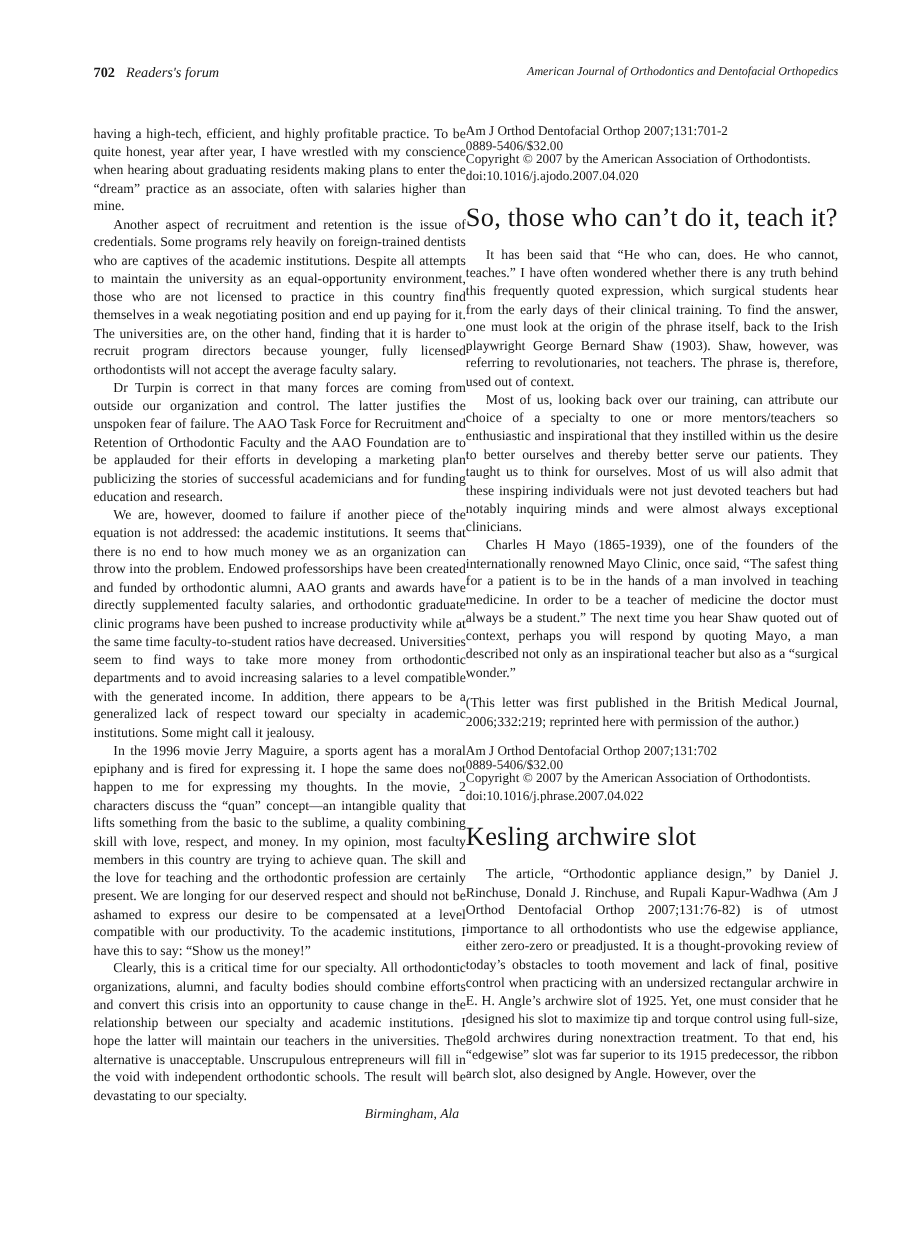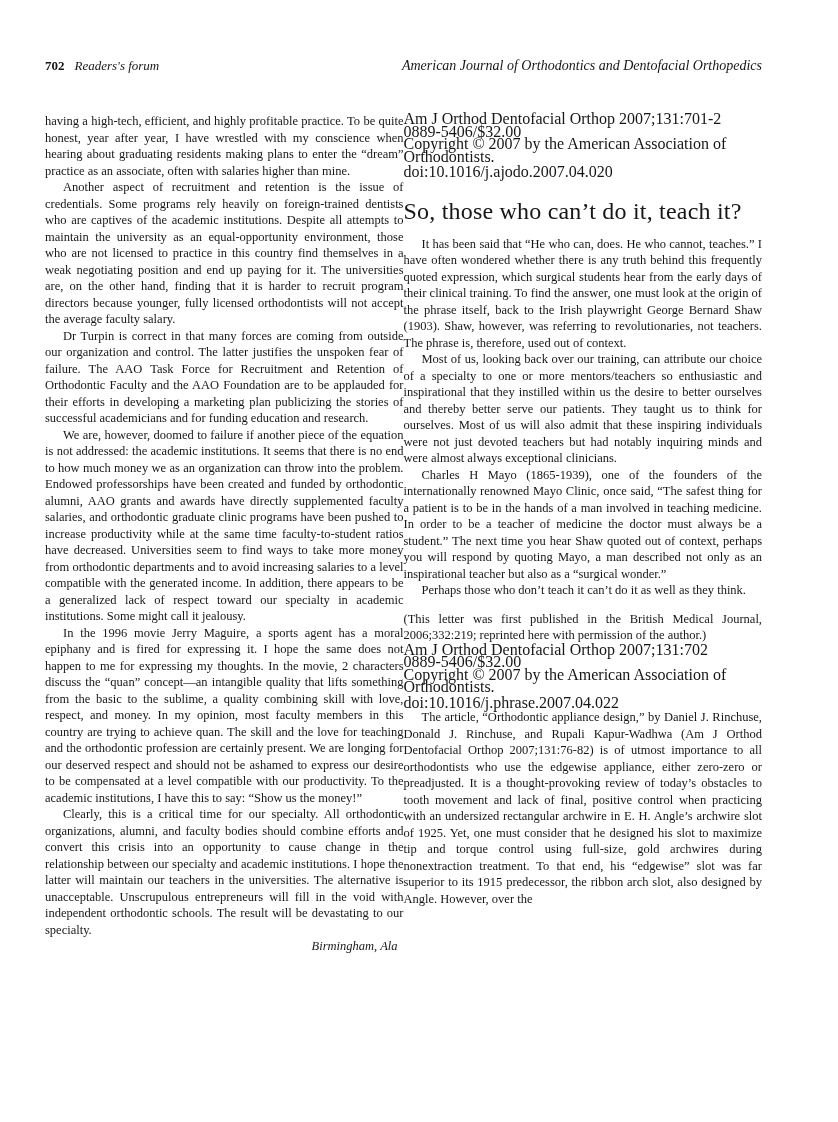--- a/index.html
+++ b/index.html
@@ -8,37 +8,37 @@
     background: #ffffff;
   }
   .page {
     position: relative;
     width: 838px;
     height: 1122px;
     box-sizing: border-box;
     background: #ffffff;
     color: #161616;
     font-family: "Liberation Serif", serif;
-    padding: 58px 76px 30px 45px;
+    padding: 58px 76px 30px 85px;
     overflow: hidden;
   }
   
   .header {
     display: flex;
     justify-content: space-between;
     align-items: flex-start;
     font-size: 13px;
     line-height: 15px;
     margin-bottom: 40px;
   }
   .header-left { white-space: nowrap; }
   .page-num { font-weight: bold; font-style: normal; margin-right: 10px; }
   .section-name { font-style: italic; }
   .header-right { text-align: right; font-style: italic; }
-  .journal-name { font-size: 14px; }
+  .journal-name { font-size: 11px; }
   .issue-date { font-size: 12.5px; margin-top: 2px; }
 
   
   .columns {
     display: flex;
     align-items: flex-start;
   }
   .col {
     flex: 1 1 0;
     font-size: 12.5px;
@@ -54,27 +54,27 @@
   .col-left .para-block .para:first-child { text-indent: 0; }
 
   .signature {
     text-align: right;
     font-style: italic;
     margin: 0 6px 0 0;
   }
 
   
   .citation {
-    font-size: 16px;
+    font-size: 12px;
     line-height: 12.5px;
     text-align: left;
   }
   .cite-line { margin: 0; text-indent: 0; }
   .citation .cite-line:last-child { margin-top: 3px; }
-  .citation-2 { margin-top: 0; }
+  .citation-2 { margin-top: 12px; }
 
   
   .article-title {
     font-weight: normal;
     font-size: 24px;
     line-height: 24px;
     margin: 20px 0 13px 0;
     text-align: left;
     letter-spacing: 0.2px;
   }
@@ -120,30 +120,30 @@
           <p class="cite-line">0889-5406/$32.00</p>
           <p class="cite-line">Copyright © 2007 by the American Association of Orthodontists.</p>
           <p class="cite-line">doi:10.1016/j.ajodo.2007.04.020</p>
         </div>
 
       <h2 class="article-title">So, those who can’t do it, teach it?</h2>
       <div class="para-block">
           <p class="para">It has been said that “He who can, does. He who cannot, teaches.” I have often wondered whether there is any truth behind this frequently quoted expression, which surgical students hear from the early days of their clinical training. To find the answer, one must look at the origin of the phrase itself, back to the Irish playwright George Bernard Shaw (1903). Shaw, however, was referring to revolutionaries, not teachers. The phrase is, therefore, used out of context.</p>
           <p class="para">Most of us, looking back over our training, can attribute our choice of a specialty to one or more mentors/teachers so enthusiastic and inspirational that they instilled within us the desire to better ourselves and thereby better serve our patients. They taught us to think for ourselves. Most of us will also admit that these inspiring individuals were not just devoted teachers but had notably inquiring minds and were almost always exceptional clinicians.</p>
           <p class="para">Charles H Mayo (1865-1939), one of the founders of the internationally renowned Mayo Clinic, once said, “The safest thing for a patient is to be in the hands of a man involved in teaching medicine. In order to be a teacher of medicine the doctor must always be a student.” The next time you hear Shaw quoted out of context, perhaps you will respond by quoting Mayo, a man described not only as an inspirational teacher but also as a “surgical wonder.”</p>
-          <p class="para">Perhaps those who don’t teach it can’t do it as well as they think.</p>
         </div>
       <p class="note">(This letter was first published in the British Medical Journal, 2006;332:219; reprinted here with permission of the author.)</p>
 
       <div class="citation citation-2">
           <p class="cite-line">Am J Orthod Dentofacial Orthop 2007;131:702</p>
           <p class="cite-line">0889-5406/$32.00</p>
           <p class="cite-line">Copyright © 2007 by the American Association of Orthodontists.</p>
           <p class="cite-line">doi:10.1016/j.phrase.2007.04.022</p>
         </div>
 
+      <h2 class="article-title">Kesling archwire slot</h2>
       <div class="para-block">
           <p class="para">The article, “Orthodontic appliance design,” by Daniel J. Rinchuse, Donald J. Rinchuse, and Rupali Kapur-Wadhwa (Am J Orthod Dentofacial Orthop 2007;131:76-82) is of utmost importance to all orthodontists who use the edgewise appliance, either zero-zero or preadjusted. It is a thought-provoking review of today’s obstacles to tooth movement and lack of final, positive control when practicing with an undersized rectangular archwire in E. H. Angle’s archwire slot of 1925. Yet, one must consider that he designed his slot to maximize tip and torque control using full-size, gold archwires during nonextraction treatment. To that end, his “edgewise” slot was far superior to its 1915 predecessor, the ribbon arch slot, also designed by Angle. However, over the</p>
         </div>
     </div>
 
   </div>
 </div>
 
 </body></html>

